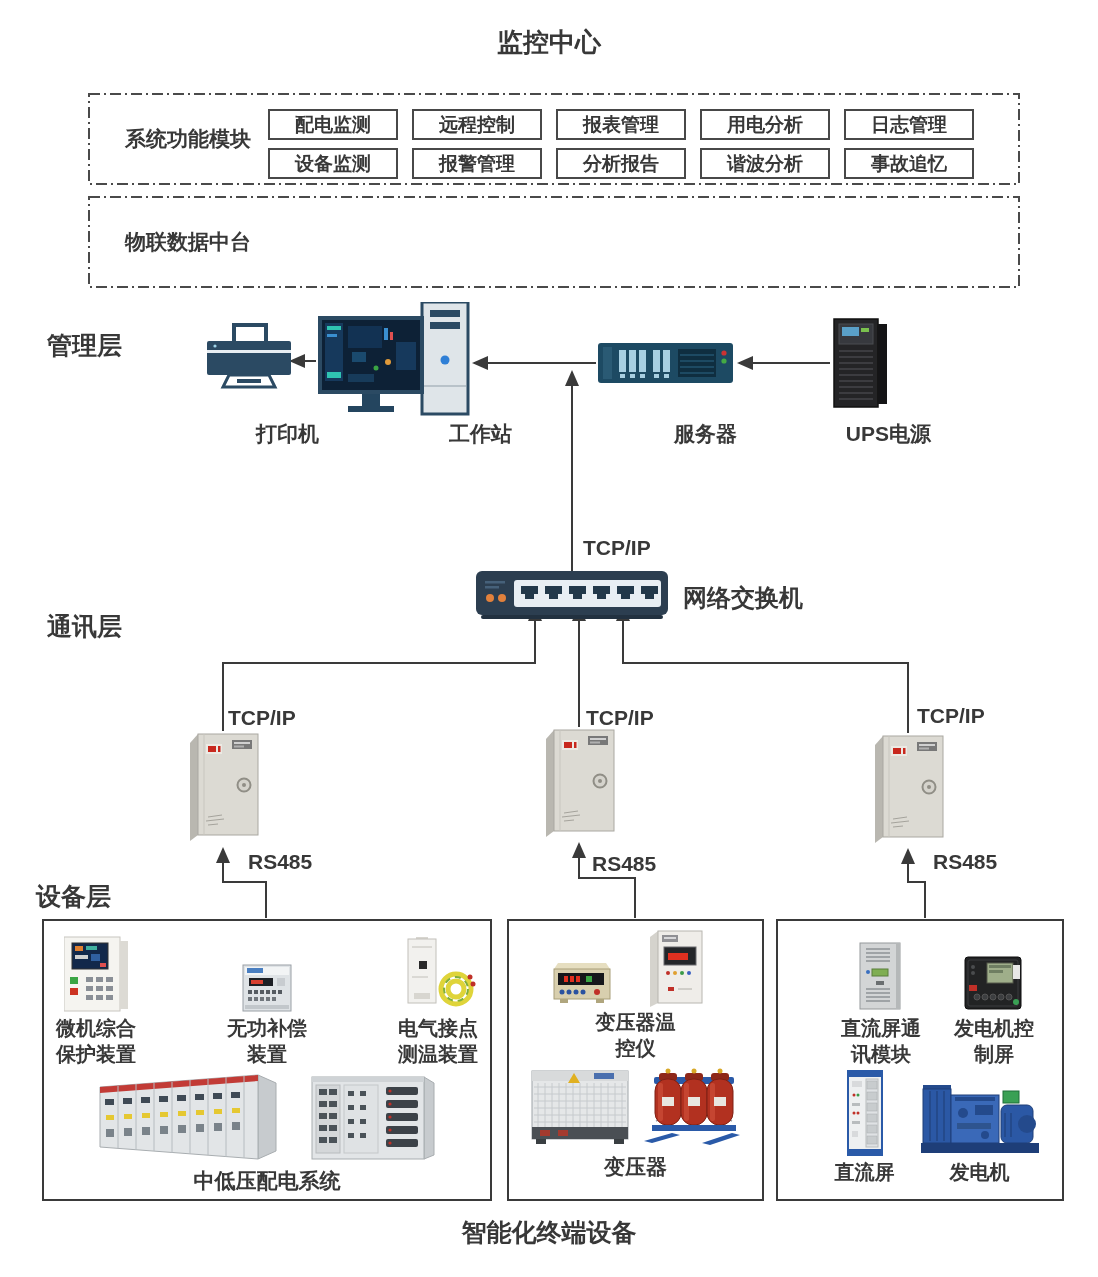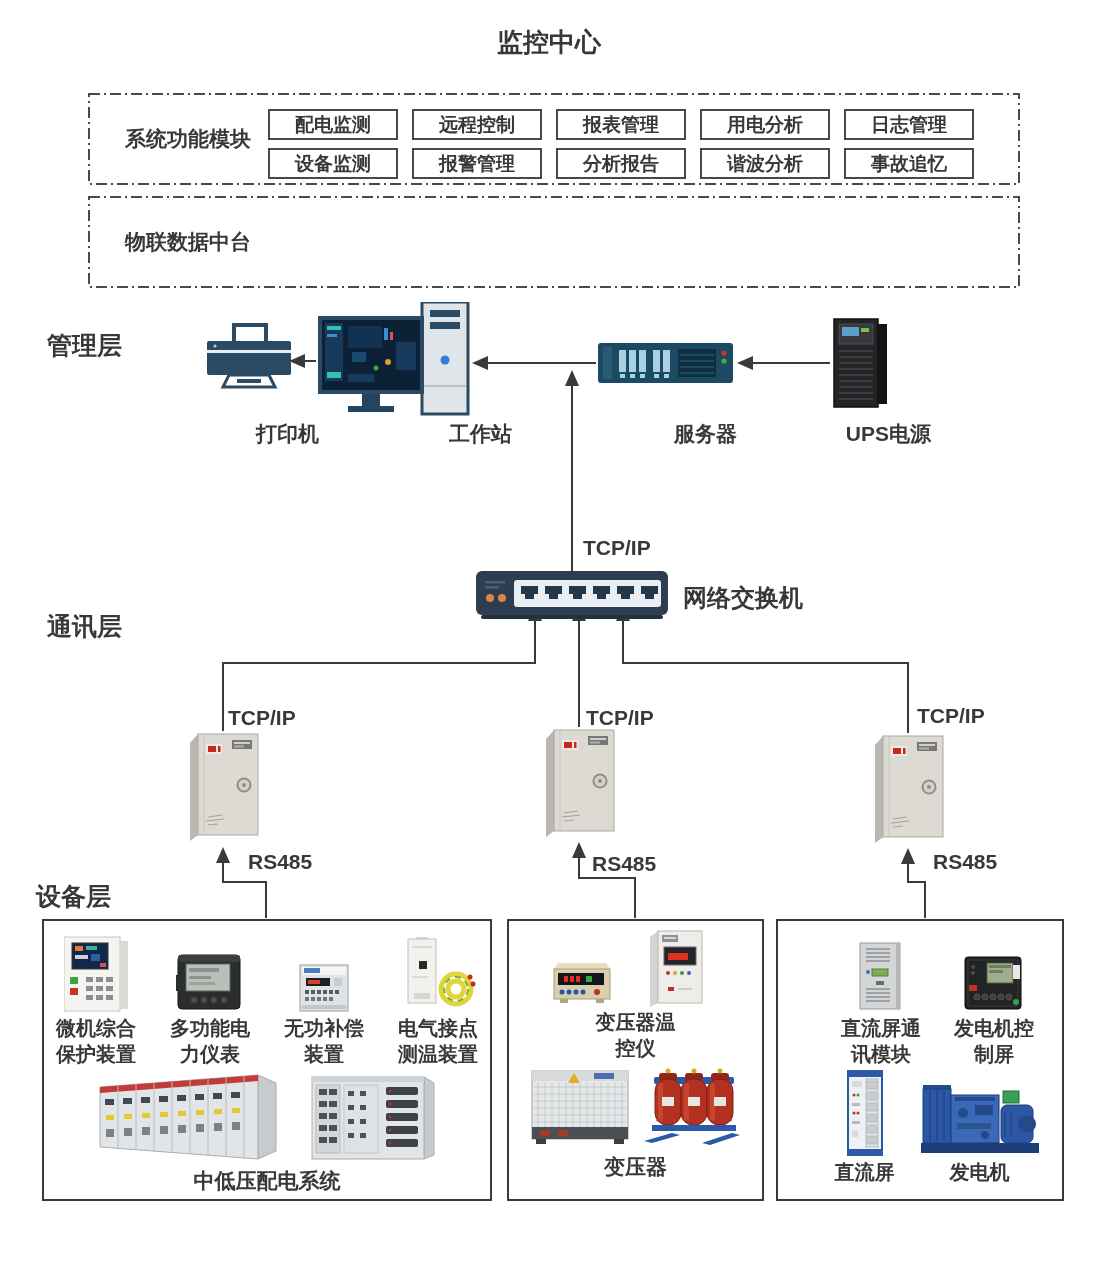--- a/index.html
+++ b/index.html
@@ -271,39 +271,20 @@
                 <rect x="32" y="51" width="7" height="5"></rect>
                 <rect x="42" y="51" width="7" height="5"></rect>
               <rect x="22" y="60" width="7" height="5"></rect>
                 <rect x="32" y="60" width="7" height="5"></rect>
                 <rect x="42" y="60" width="7" height="5"></rect>
             </g>
           </svg>
         </div>
         <div class="item-label">微机综合
 保护装置</div>
-      </div>
-      <div class="item">
-        <div class="img-wrap">
-          <svg width="68" height="62" viewBox="0 0 68 62">
-            <rect x="2" y="4" width="62" height="54" rx="4" fill="#2b2d2e" stroke="#151515"></rect>
-            <rect x="2" y="4" width="62" height="7" rx="3" fill="#3c3f40"></rect>
-            <rect x="10" y="13" width="44" height="27" fill="#b9c0ba" stroke="#666"></rect>
-            <rect x="13" y="17" width="30" height="4" fill="#8a948c"></rect>
-            <rect x="13" y="25" width="22" height="3" fill="#8a948c"></rect>
-            <rect x="13" y="31" width="26" height="3" fill="#9aa49c"></rect>
-            <circle cx="18" cy="49" r="3" fill="#4a4d4e"></circle>
-              <circle cx="28" cy="49" r="3" fill="#4a4d4e"></circle>
-            <circle cx="38" cy="49" r="3" fill="#4a4d4e"></circle>
-              <circle cx="48" cy="49" r="3" fill="#4a4d4e"></circle>
-            <rect x="0" y="24" width="4" height="16" fill="#2b2d2e"></rect>
-          </svg>
-        </div>
-        <div class="item-label">多功能电
-力仪表</div>
       </div>
       <div class="item">
         <div class="img-wrap">
           <svg width="52" height="50" viewBox="0 0 52 50">
             <rect x="2" y="2" width="48" height="46" fill="#dfe3e6" stroke="#9aa0a6"></rect>
             <rect x="4" y="4" width="44" height="8" fill="#f2f4f5"></rect>
             <rect x="6" y="5" width="16" height="5" fill="#4a7fc1"></rect>
             <rect x="8" y="15" width="24" height="8" fill="#1d1f24"></rect>
             <rect x="10" y="17" width="12" height="4" fill="#d84030"></rect>
             <rect x="36" y="15" width="8" height="8" fill="#c8ccd0"></rect>
@@ -599,14 +580,15 @@
           <rect x="82" y="28" width="32" height="38" rx="6" fill="#2b58a5" stroke="#1e3e78"></rect>
           <circle cx="108" cy="47" r="9" fill="#244a8c"></circle>
           <line x1="86" y1="36" x2="86" y2="60" stroke="#244a8c" stroke-width="2"></line>
           <line x1="92" y1="36" x2="92" y2="60" stroke="#244a8c" stroke-width="2"></line>
         </svg>
         <div class="item-label">发电机</div>
       </div>
     </div>
   </div>
 
+  <div class="title" style="top:1216px;font-size:25px;">智能化终端设备</div>
 
 </div>
 
 </body></html>

